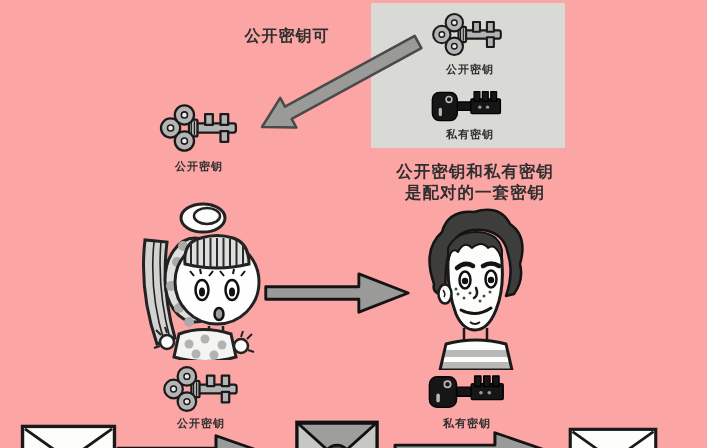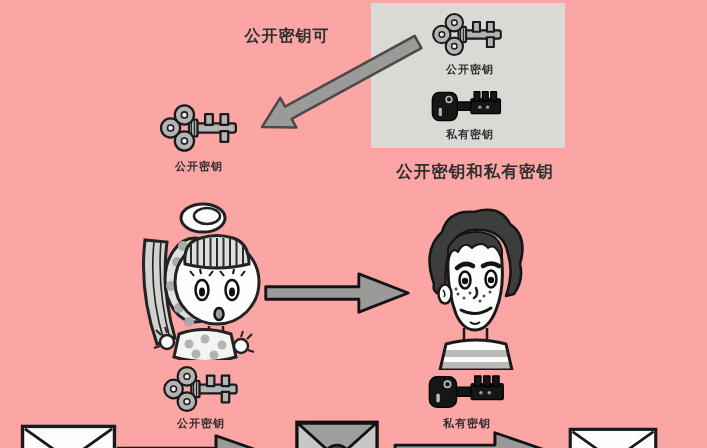--- a/index.html
+++ b/index.html
@@ -92,20 +92,21 @@
     </svg>
     <div class="abs label" style="left:50px;top:57px;width:98px">公开密钥</div>
     <svg class="abs" style="left:60px;top:85px" width="72" height="37">
       <use href="#sym-key-private" width="72" height="37"></use>
     </svg>
     <div class="abs label" style="left:50px;top:122px;width:98px">私有密钥</div>
   </div>
 
   <div class="abs note" id="pair-note">
     <div>公开密钥和私有密钥</div>
+    <div>是配对的一套密钥</div>
   </div>
 
   <svg class="abs" style="left:255px;top:32px" width="170" height="100">
     <polygon points="159.7,3.9 30,74.6 25.2,65.8 7,95 41.4,95.6 36.7,86.9 166.4,16.2" fill="#9a9a98" stroke="#4a4a48" stroke-width="2.5" stroke-linejoin="round"></polygon>
   </svg>
 
   <svg class="abs" style="left:156px;top:104px" width="86" height="48">
     <use href="#sym-key-public" width="86" height="48"></use>
   </svg>
   <div class="abs label" style="left:150px;top:157px;width:98px">公开密钥</div>

